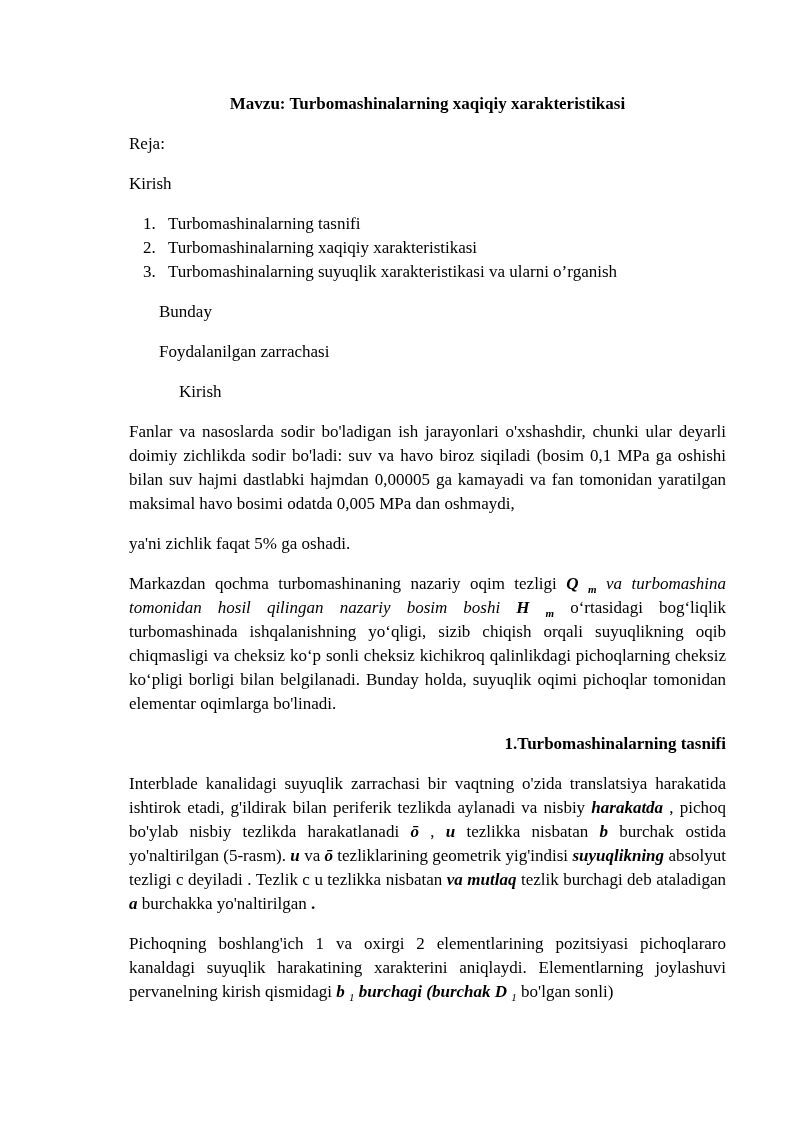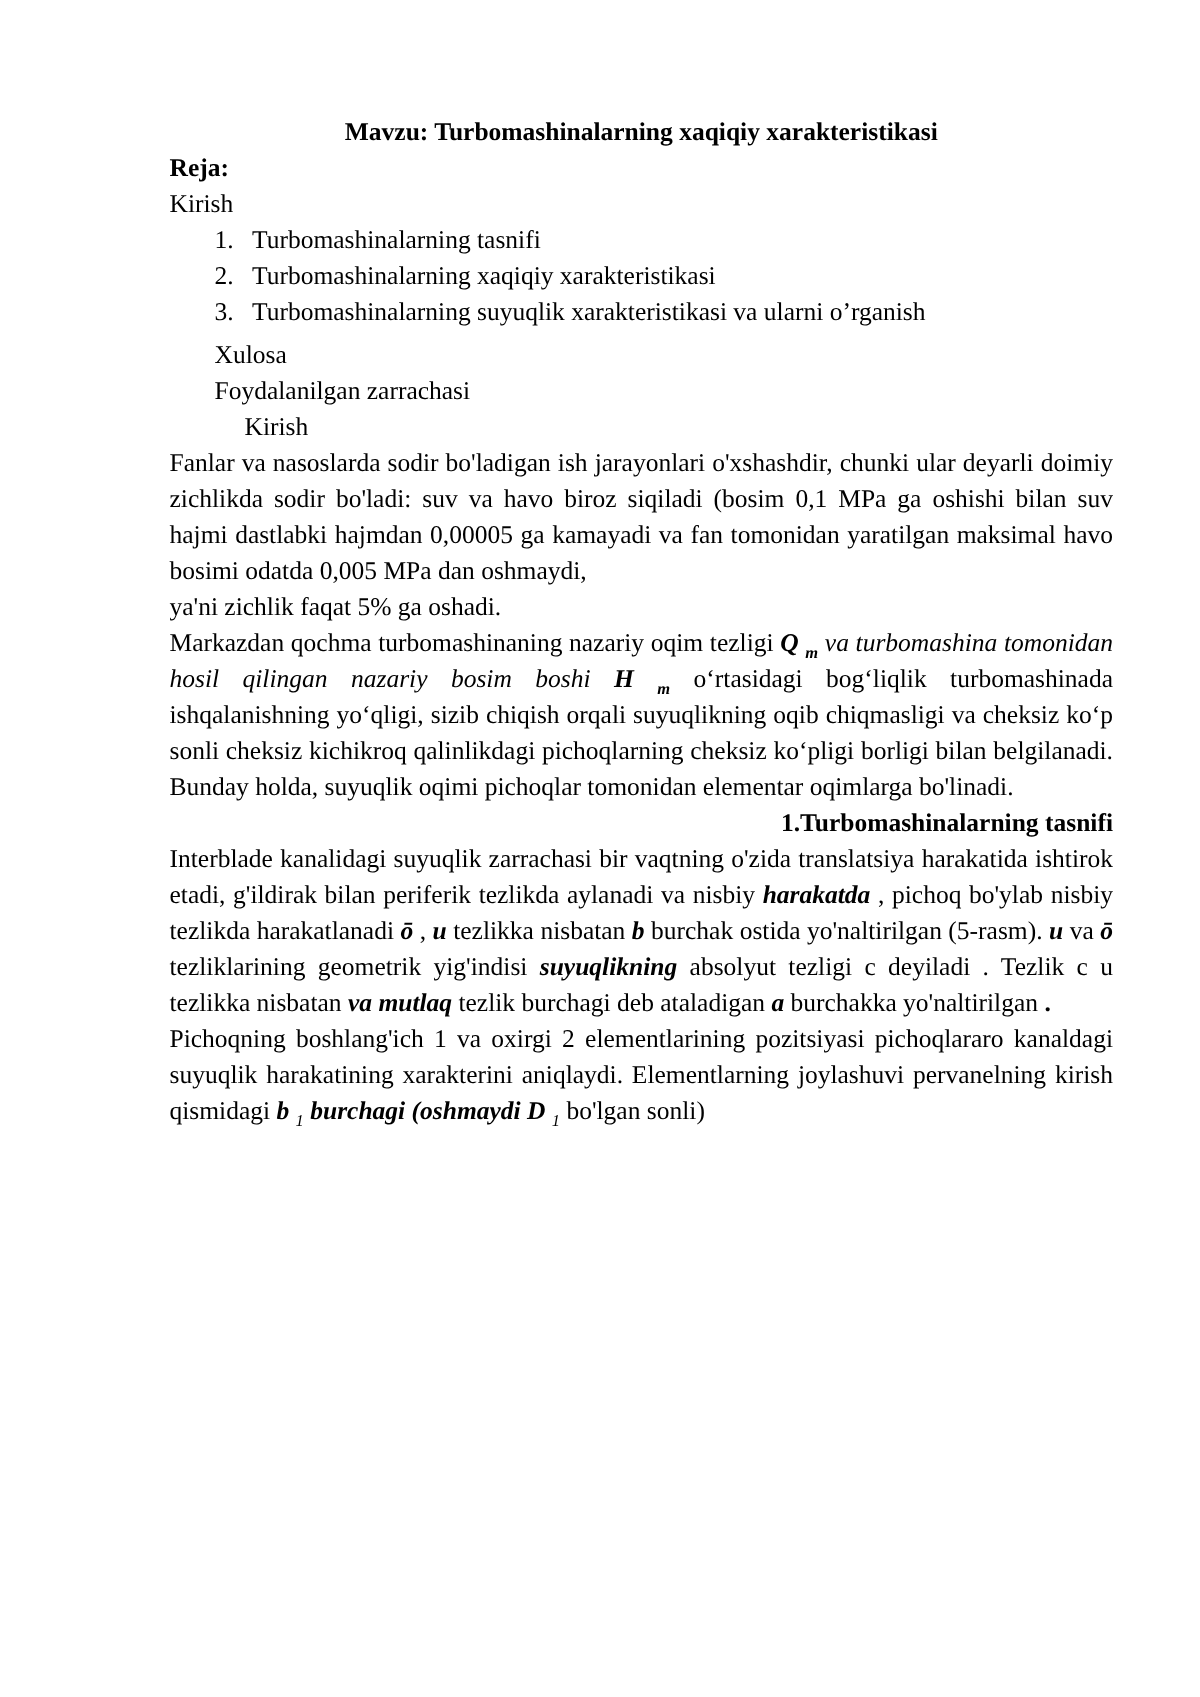--- a/index.html
+++ b/index.html
@@ -9,28 +9,28 @@
     width:800px;
     height:1131px;
     background:#ffffff;
     padding:76px 58px 0 113px;
     font-family:"Liberation Serif", serif;
     font-size:17px;
     line-height:24px;
     color:#000000;
     overflow:hidden;
   }
-  .page p{margin:0;}
+  .page p{margin:16px;}
   .doc-title{
     font-size:17px;
     font-weight:bold;
     text-align:center;
     margin:0 0 16px 0;
   }
-  .reja{margin-bottom:16px;font-weight:bold;}
+  .reja{margin-bottom:16px;}
   .kirish1{margin-bottom:18px;}
   .plan-list{margin:0 0 5px 0;}
   .li{padding-left:30px;line-height:24px;}
   .li .num{display:inline-block;width:25px;}
   .xulosa{padding-left:30px;margin-bottom:16px;}
   .adab{padding-left:30px;margin-bottom:92px;}
   .kirish2{text-indent:50px;margin-bottom:16px;}
   .just{text-align:justify;}
   .p1{margin-bottom:16px;}
   .p2{margin-bottom:16px;}
@@ -64,31 +64,31 @@
       <span class="num">1.</span><span>Turbomashinalarning tasnifi</span>
     </div>
     <div class="li">
       <span class="num">2.</span><span>Turbomashinalarning xaqiqiy xarakteristikasi</span>
     </div>
     <div class="li">
       <span class="num">3.</span><span>Turbomashinalarning suyuqlik xarakteristikasi va ularni o’rganish</span>
     </div>
   </div>
 
-  <p class="xulosa">Xulosa</p>
+  <p class="xulosa">Bunday</p>
 
   <p class="adab">Foydalanilgan zarrachasi</p>
 
   <p class="kirish2">Kirish</p>
 
   <p class="just p1">Fanlar va nasoslarda sodir bo'ladigan ish jarayonlari o'xshashdir, chunki ular deyarli doimiy zichlikda sodir bo'ladi: suv va havo biroz siqiladi (bosim 0,1 MPa ga oshishi bilan suv hajmi dastlabki hajmdan 0,00005 ga kamayadi va fan tomonidan yaratilgan maksimal havo bosimi odatda 0,005 MPa dan oshmaydi,</p>
 
   <p class="p2">ya'ni zichlik faqat 5% ga oshadi.</p>
 
   <p class="just p3"><span>Markazdan qochma turbomashinaning nazariy oqim tezligi </span><span class="bi">Q </span><span class="sub bi">m</span><span class="it"> va turbomashina tomonidan hosil qilingan nazariy bosim boshi </span><span class="bi">H </span><span class="sub bi">m</span><span> oʻrtasidagi bogʻliqlik turbomashinada ishqalanishning yoʻqligi, sizib chiqish orqali suyuqlikning oqib chiqmasligi va cheksiz koʻp sonli cheksiz kichikroq qalinlikdagi pichoqlarning cheksiz koʻpligi borligi bilan belgilanadi. Bunday holda, suyuqlik oqimi pichoqlar tomonidan elementar oqimlarga bo'linadi.</span></p>
 
   <p class="sec-heading">1.Turbomashinalarning tasnifi</p>
 
   <p class="just p4"><span>Interblade kanalidagi suyuqlik zarrachasi bir vaqtning o'zida translatsiya harakatida ishtirok etadi, g'ildirak bilan periferik tezlikda aylanadi va nisbiy </span><span class="bi">harakatda</span><span> , pichoq bo'ylab nisbiy tezlikda harakatlanadi </span><span class="bi">ō</span><span> , </span><span class="bi">u</span><span> tezlikka nisbatan </span><span class="bi">b</span><span> burchak ostida yo'naltirilgan (5-rasm). </span><span class="bi">u</span><span> va </span><span class="bi">ō</span><span> tezliklarining geometrik yig'indisi </span><span class="bi">suyuqlikning</span><span> absolyut tezligi c deyiladi . Tezlik c u tezlikka nisbatan </span><span class="bi">va mutlaq</span><span> tezlik burchagi deb ataladigan </span><span class="bi">a</span><span> burchakka yo'naltirilgan </span><span class="b">.</span></p>
 
-  <p class="just p5"><span>Pichoqning boshlang'ich 1 va oxirgi 2 elementlarining pozitsiyasi pichoqlararo kanaldagi suyuqlik harakatining xarakterini aniqlaydi. Elementlarning joylashuvi pervanelning kirish qismidagi </span><span class="bi">b </span><span class="sub it">1</span><span class="bi"> burchagi (oshmaydi D </span><span class="sub it">1</span><span> bo'lgan sonli)</span></p>
+  <p class="just p5"><span>Pichoqning boshlang'ich 1 va oxirgi 2 elementlarining pozitsiyasi pichoqlararo kanaldagi suyuqlik harakatining xarakterini aniqlaydi. Elementlarning joylashuvi pervanelning kirish qismidagi </span><span class="bi">b </span><span class="sub it">1</span><span class="bi"> burchagi (burchak D </span><span class="sub it">1</span><span> bo'lgan sonli)</span></p>
 
 </div>
 
 </body></html>

